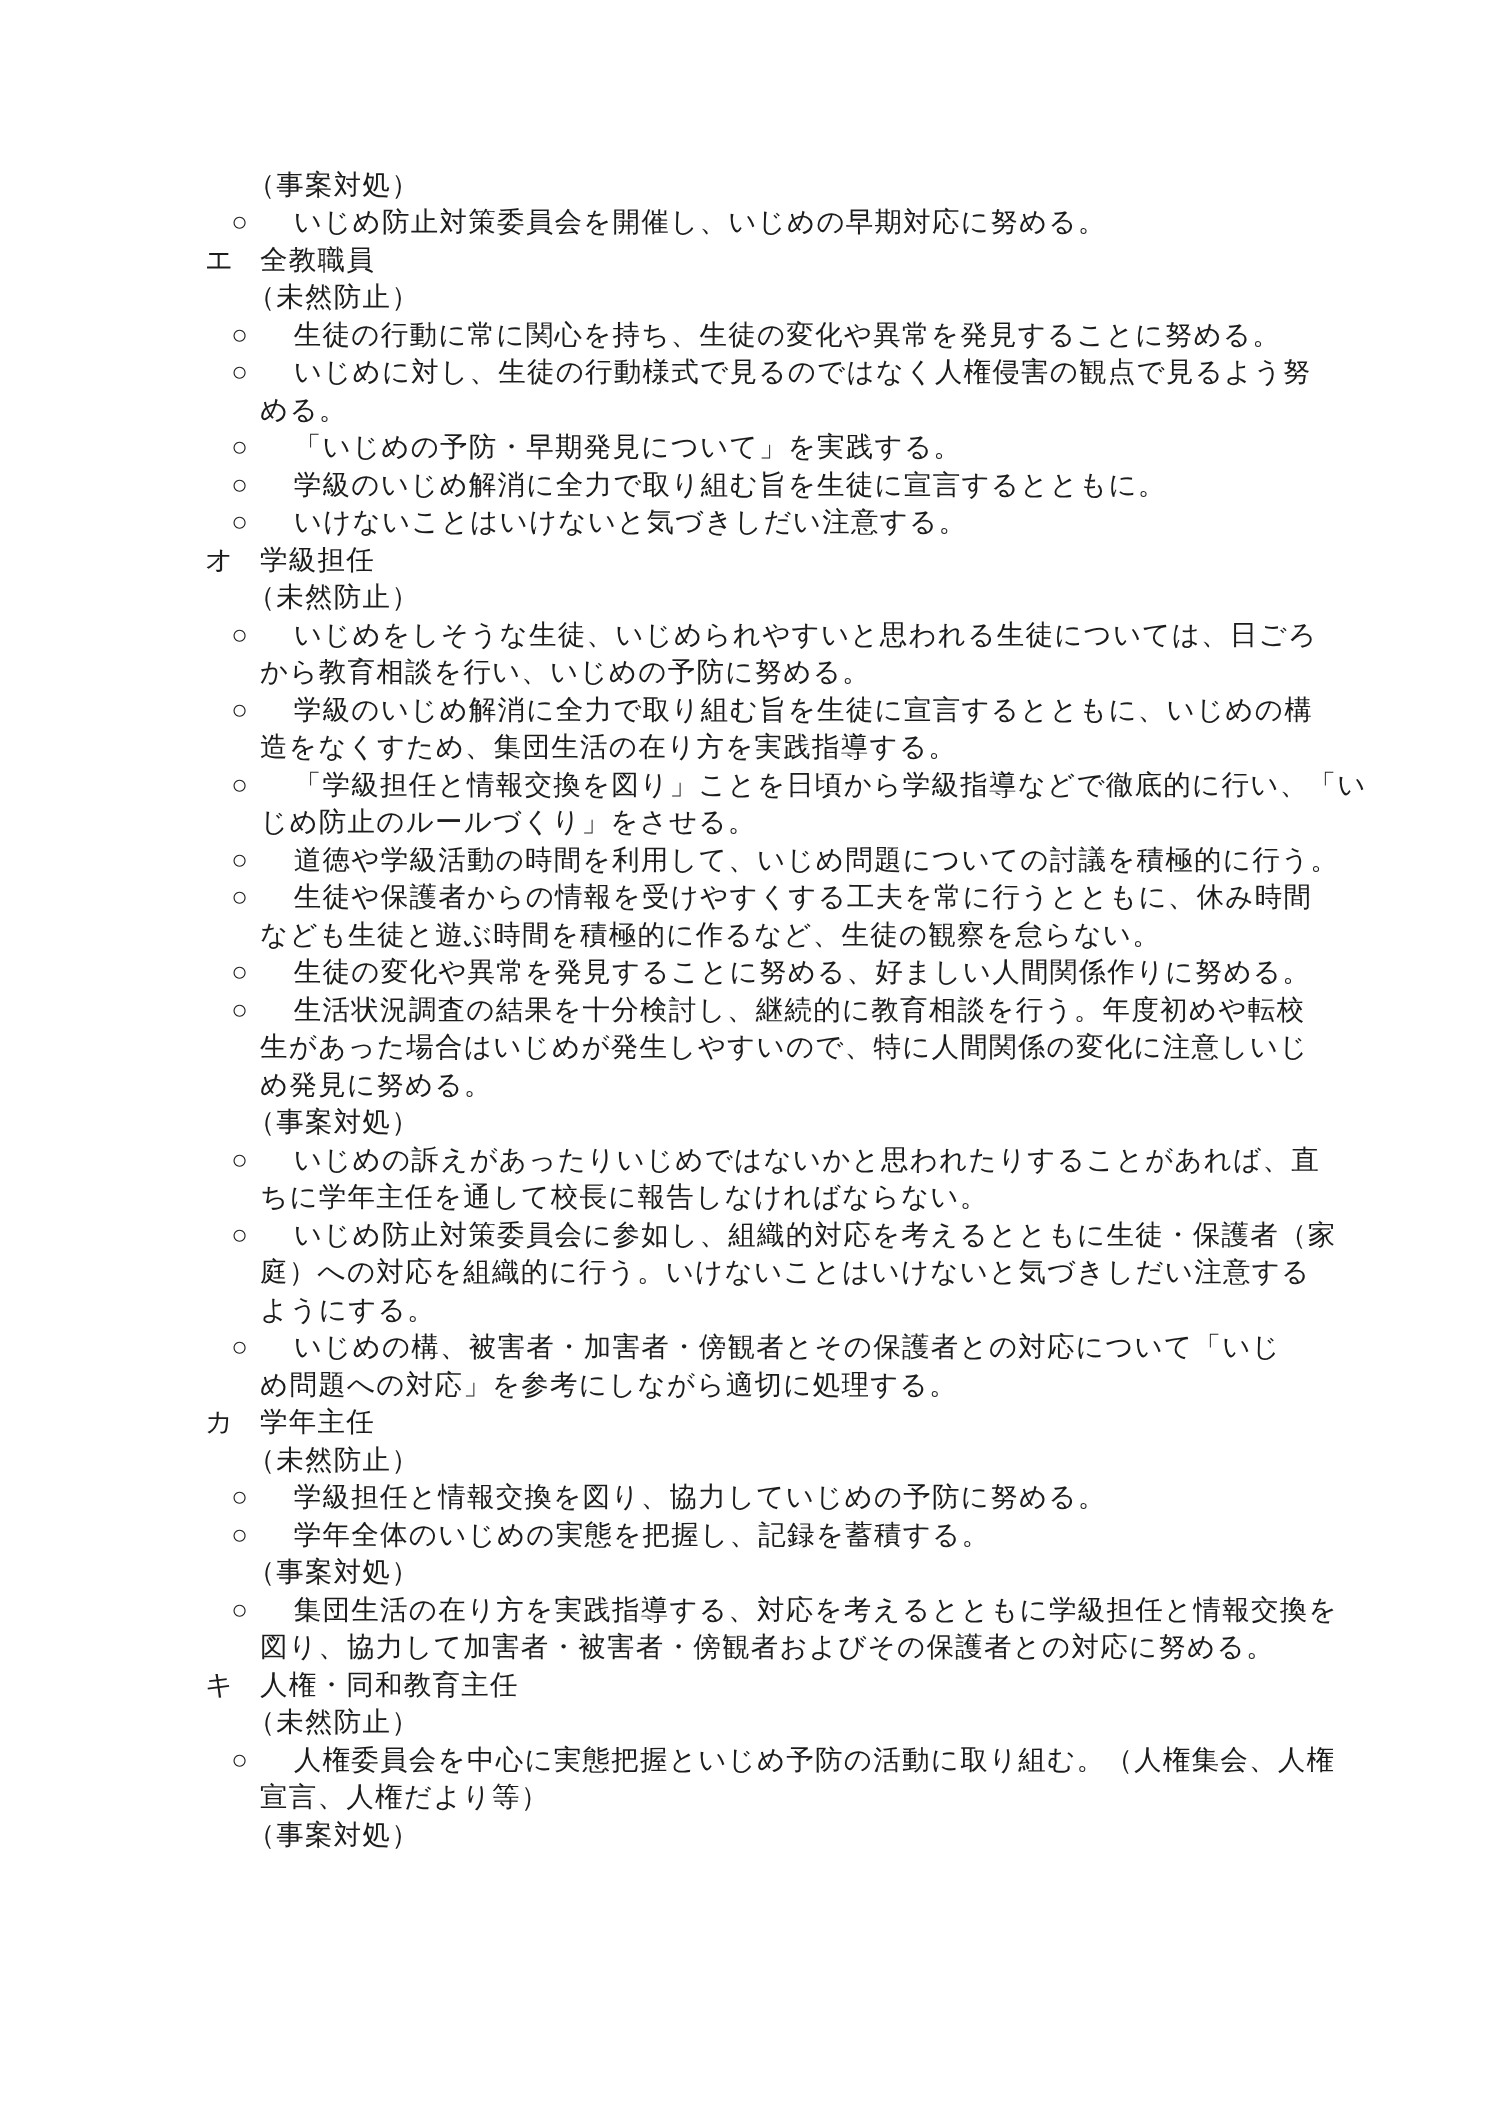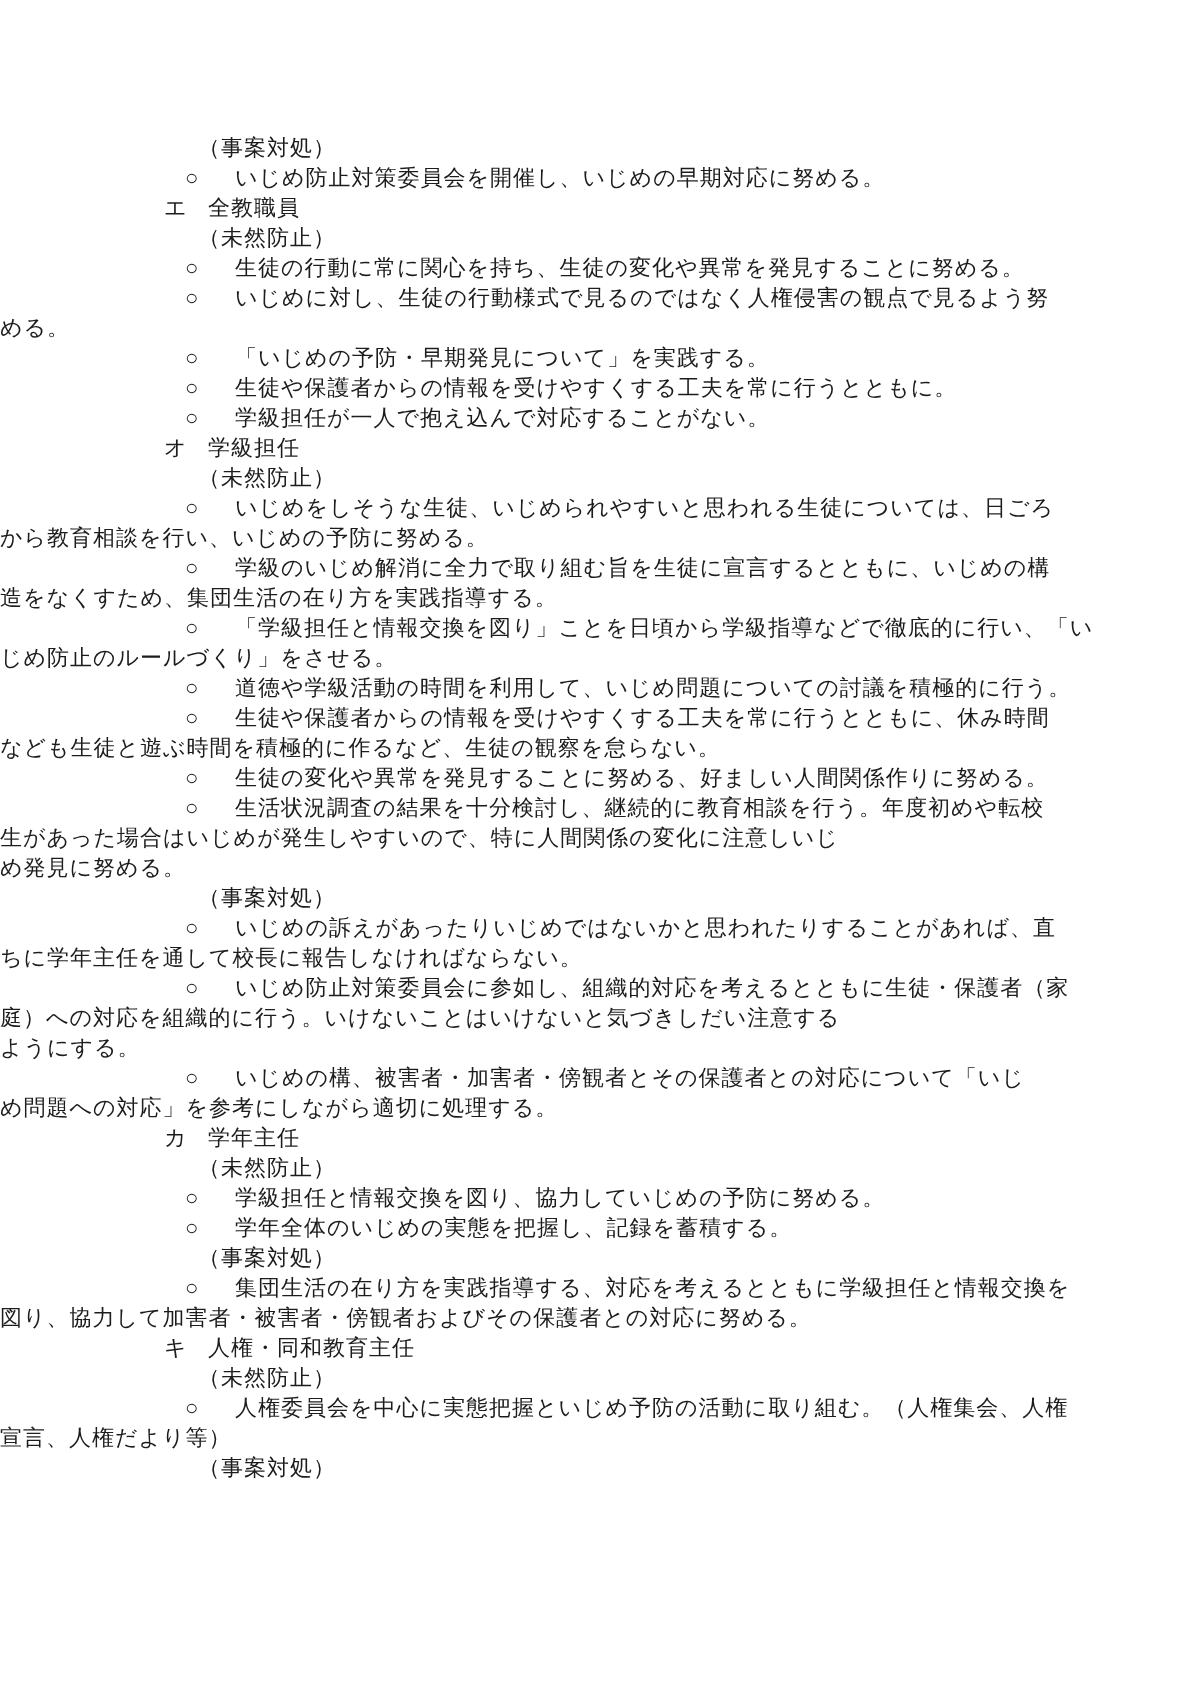--- a/index.html
+++ b/index.html
@@ -24,21 +24,21 @@
     letter-spacing: 1px;
   }
   .line {
     height: 30px;
     line-height: 30px;
     white-space: nowrap;
     display: flex;
     align-items: center;
   }
   .line.phase   { padding-left: 198px; }
-  .line.cont    { }
+  .line.cont    { padding-left: 208px; }
   .line.bullet  { padding-left: 185px; }
   .line.heading { padding-left: 164px; }
   .marker {
     flex: 0 0 auto;
     display: inline-block;
   }
   .line.bullet .marker  { width: 50px; }
   .line.heading .marker { width: 44px; }
   .txt { flex: 0 0 auto; }
 </style>
@@ -79,26 +79,26 @@
       <span class="txt">める。</span>
     </div>
 
   <div class="line bullet">
       <span class="marker">○</span>
       <span class="txt">「いじめの予防・早期発見について」を実践する。</span>
     </div>
 
   <div class="line bullet">
       <span class="marker">○</span>
-      <span class="txt">生徒や保護者からの情報を受けやすくする工夫を常に行うとともに。</span>
-    </div>
-
-  <div class="line bullet">
-      <span class="marker">○</span>
-      <span class="txt">学級担任が一人で抱え込んで対応することがない。</span>
+      <span class="txt">学級のいじめ解消に全力で取り組む旨を生徒に宣言するとともに。</span>
+    </div>
+
+  <div class="line bullet">
+      <span class="marker">○</span>
+      <span class="txt">いけないことはいけないと気づきしだい注意する。</span>
     </div>
 
   <div class="line heading">
       <span class="marker">オ</span>
       <span class="txt">学級担任</span>
     </div>
 
   <div class="line phase">
       <span class="txt">（未然防止）</span>
     </div>

